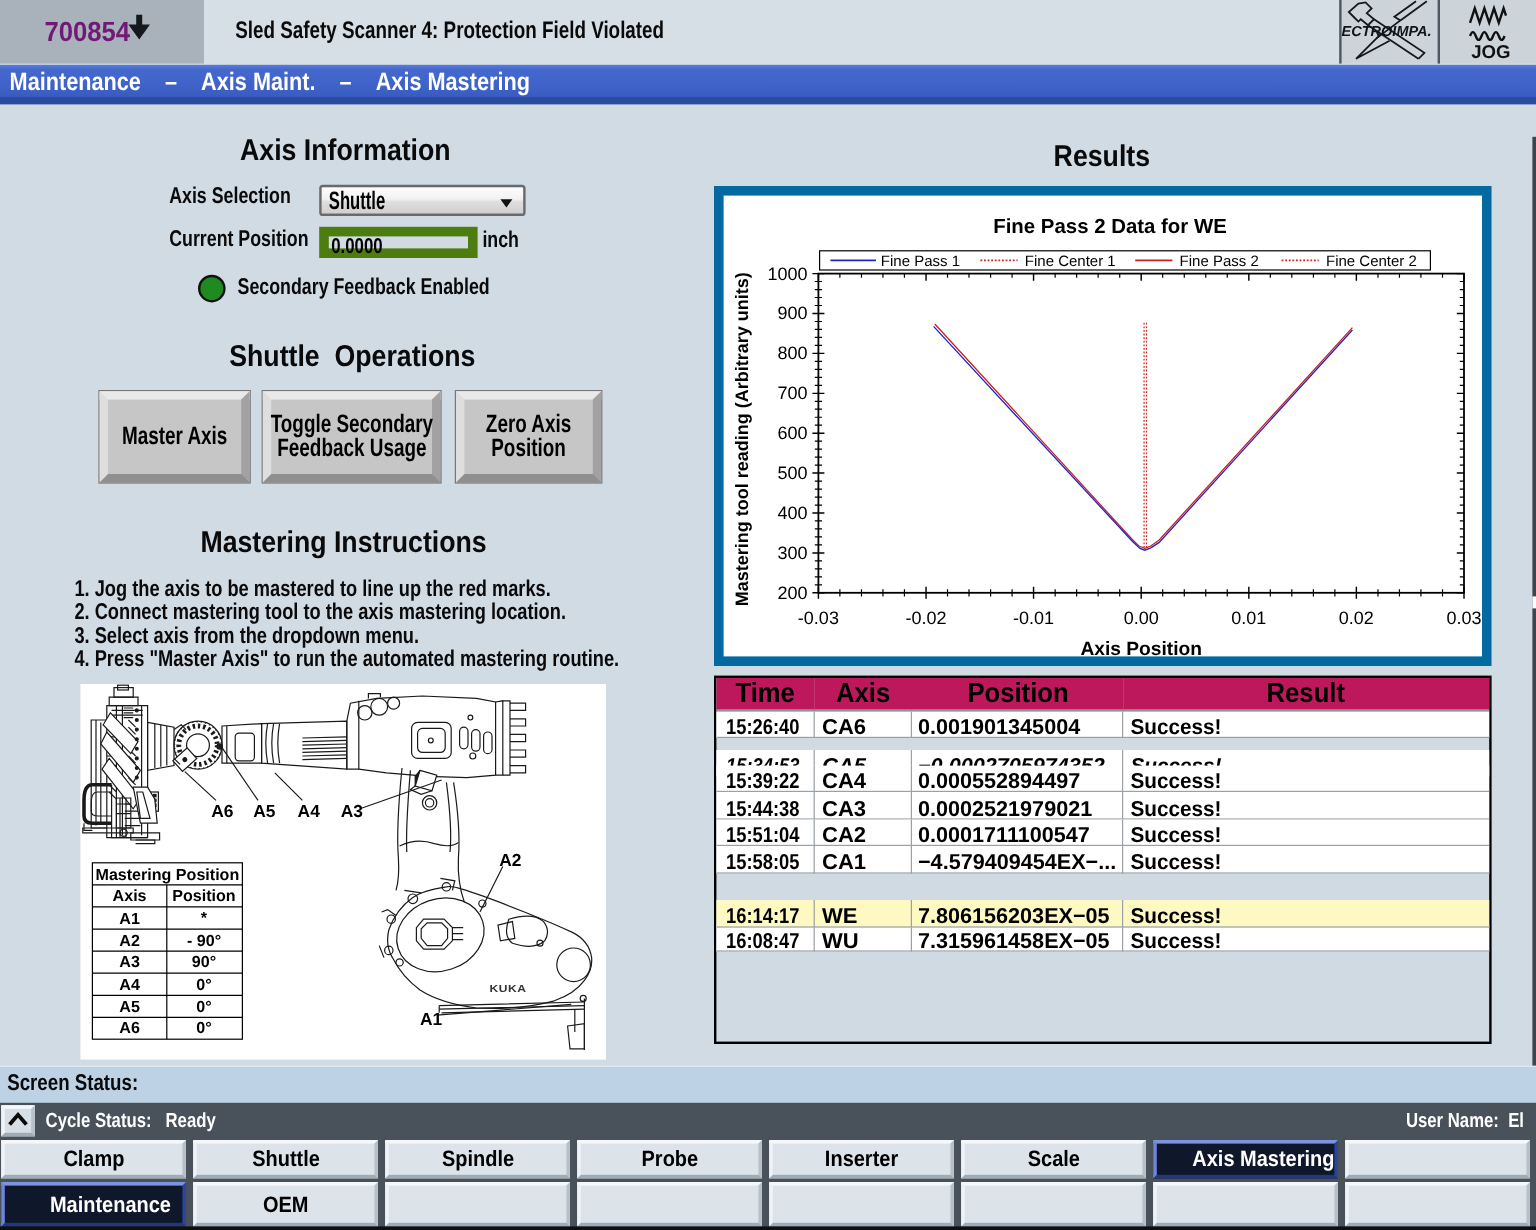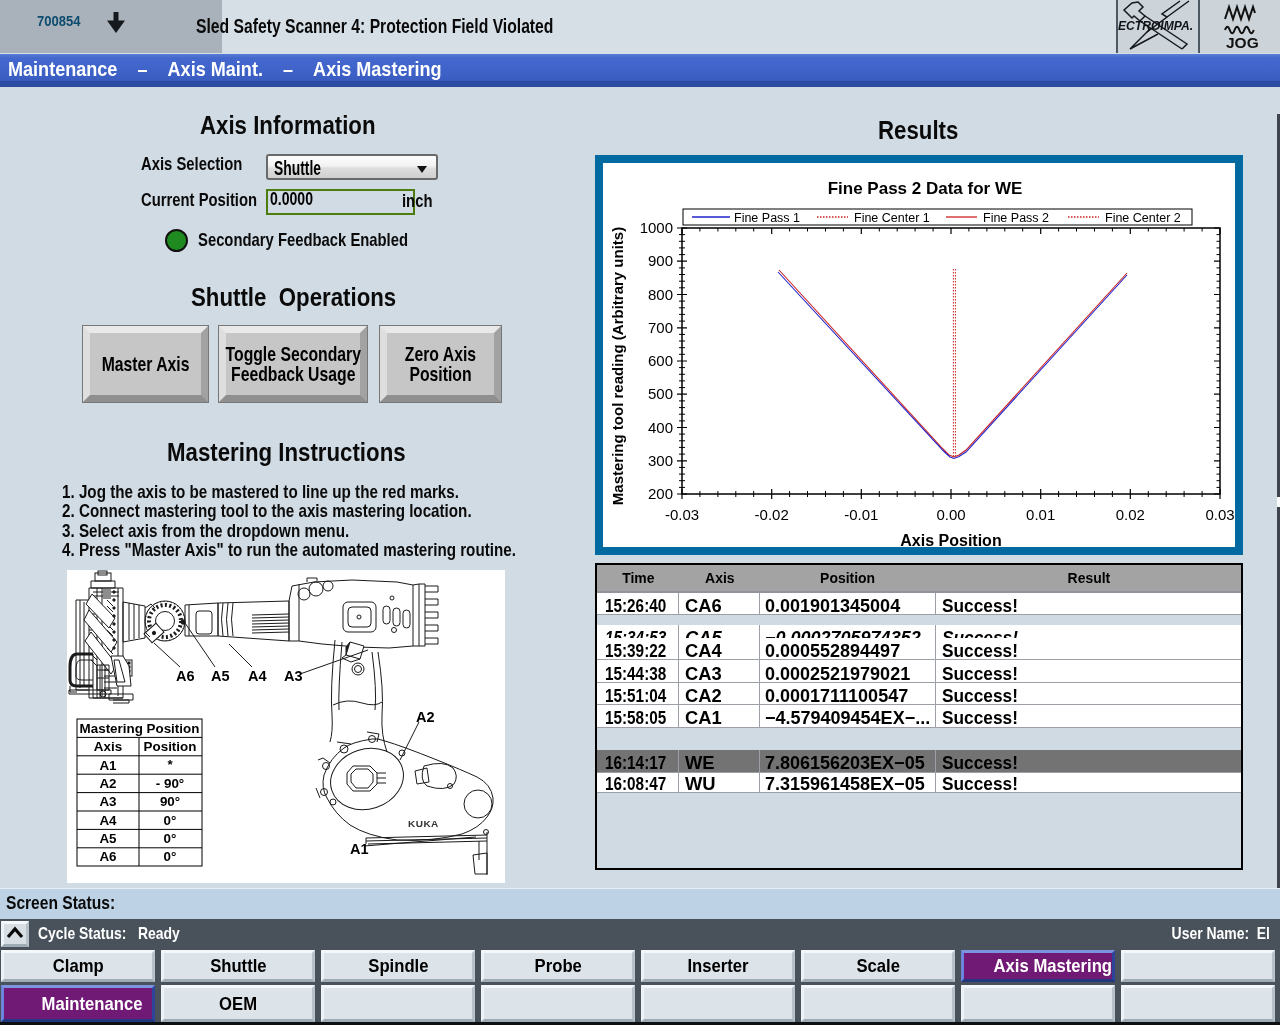--- a/index.html
+++ b/index.html
@@ -1,71 +1,71 @@
 <!DOCTYPE html>
 <html><head>
 <meta charset="utf-8">
 <style>
   html,body{margin:0;padding:0;}
   #screen{position:relative;width:1280px;height:1025px;background:#d1dbe4;
     font-family:"Liberation Sans",sans-serif;overflow:hidden;}
   .abs{position:absolute;}
   
   #topbar{left:0;top:0;width:1280px;height:54px;background:#d6dee6;}
-  #alarmnum{left:0;top:0;width:222px;height:53px;background:#a9b2ba;
-    font-weight:bold;font-size:14px;color:#0c4a6e;}
+  #alarmnum{left:0;top:0;width:170px;height:53px;background:#a9b2ba;
+    font-weight:bold;font-size:23px;color:#701a75;}
   #alarmtext{left:196px;top:0;height:53px;line-height:53px;font-weight:bold;font-size:20px;color:#0a0a0a;transform:scaleX(0.785);transform-origin:0 0;white-space:nowrap;}
   .topbox{top:0;height:53px;background:#ccd4da;border-left:2px solid #4d5863;box-sizing:border-box;}
   
   #nav{left:0;top:54px;width:1280px;height:33px;
     background:linear-gradient(#5a7bd6 0%,#4468cd 12%,#3e62c8 55%,#3a5cc0 80%,#2b4ba0 82%,#2b4ba0 100%);}
   #nav .t{position:absolute;left:8px;top:3px;font-weight:bold;font-size:21px;color:#fff;transform:scaleX(0.86);transform-origin:0 0;white-space:nowrap;}
   
   .h1{font-weight:bold;font-size:25px;color:#0a0a0a;white-space:nowrap;transform:scaleX(0.89);transform-origin:0 0;}
   .lab{font-weight:bold;font-size:19px;line-height:26px;color:#0a0a0a;transform:scaleX(0.78);transform-origin:0 0;white-space:nowrap;}
   
   #dd{left:266px;top:154px;width:172px;height:26px;border:2px solid #6a6a6a;border-radius:3px;
     background:linear-gradient(#fdfdfd 0%,#f2f2f2 45%,#dedede 55%,#cfcfcf 100%);box-sizing:border-box;}
   #dd .t{position:absolute;left:6px;top:0;line-height:24px;font-weight:bold;font-size:21px;transform:scaleX(0.66);transform-origin:0 0;}
   #dd .ar{position:absolute;right:9px;top:10px;width:0;height:0;border-left:5.5px solid transparent;border-right:5.5px solid transparent;border-top:7px solid #111;}
-  #pos{left:266px;top:189px;width:149px;height:26px;border:2px solid #4d7c0f;box-sizing:border-box;}
+  #pos{left:266px;top:189px;width:132px;height:26px;border:8px solid #4d7c0f;box-sizing:border-box;}
   #pos .t{position:absolute;left:2px;top:-3px;line-height:23px;font-weight:bold;font-size:18px;transform:scaleX(0.78);transform-origin:0 0;}
   #led{left:165px;top:229px;width:19px;height:19px;border-radius:50%;background:#1f8a1f;border:2.5px solid #111;}
   
   .btn3d{background:#c6c6c6;border-top:7px solid #e9e9e9;border-left:7px solid #dedede;
     border-bottom:7px solid #8f8f8f;border-right:7px solid #a2a2a2;box-sizing:border-box;
     box-shadow:0 0 0 1px #777;display:flex;align-items:center;justify-content:center;text-align:center;
     font-weight:bold;font-size:21px;color:#000;line-height:20px;white-space:nowrap;}
   .btn3d span{display:inline-block;transform:scaleX(0.75);transform-origin:center;}
   
   #instr{left:62px;top:482px;width:560px;font-weight:bold;font-size:19px;line-height:19.3px;color:#0a0a0a;transform:scaleX(0.80);transform-origin:0 0;white-space:nowrap;}
   
   #robot{left:67px;top:570px;width:438px;height:313px;background:#fff;}
   
   #chartpanel{left:595px;top:155px;width:648px;height:400px;background:#fff;border:8px solid #0369a1;box-sizing:border-box;}
   
   #rtable{left:595px;top:563px;width:648px;height:307px;background:#cfdae3;border:2px solid #000;box-sizing:border-box;}
-  .hd{position:absolute;top:0;height:28px;background:#a3a3a3;border-bottom:2.5px solid #8f959b;
-    font-weight:bold;font-size:15px;text-align:center;box-sizing:border-box;line-height:25px;}
+  .hd{position:absolute;top:0;height:28px;background:#be185d;border-bottom:2.5px solid #8f959b;
+    font-weight:bold;font-size:23px;text-align:center;box-sizing:border-box;line-height:25px;}
   .hd span{display:inline-block;transform:scaleX(0.93);transform-origin:center;}
   .row{position:absolute;left:0;width:644px;height:22.45px;background:#fff;border-bottom:1px solid #9aa0a6;box-sizing:border-box;}
   .row div{position:absolute;top:3.2px;font-weight:bold;font-size:18px;line-height:normal;white-space:nowrap;transform-origin:0 0;}
   .cs{position:absolute;top:0;width:1px;background:#9aa0a6;height:22.45px;}
   
   #sstat{left:0;top:888px;width:1280px;height:31px;background:#bdd2e4;border-top:1px solid #e8eef4;}
   #cyc{left:0;top:919px;width:1280px;height:31px;background:#49525b;}
   #softkeys{left:0;top:950px;width:1280px;height:75px;background:#49525b;border-bottom:0;}
   #softkeys:after{content:"";position:absolute;left:0;top:72px;width:1280px;height:3px;background:#0e1114;}
   .sk{position:absolute;width:154px;height:32px;background:#dce3e9;
     border-top:3px solid #f4f8fa;border-left:3px solid #eef3f7;
     border-bottom:3px solid #9fabb5;border-right:3px solid #b7c1c9;
     box-sizing:border-box;display:flex;align-items:center;justify-content:center;
     font-weight:bold;font-size:18.5px;color:#000;}
   .sk span{display:inline-block;transform:scaleX(0.9);transform-origin:center;white-space:nowrap;}
-  .skblue{background:#701a75;border-top-color:#7d95e0;border-left-color:#6b86dc;
+  .skblue{background:#0f172a;border-top-color:#7d95e0;border-left-color:#6b86dc;
     border-bottom-color:#22377e;border-right-color:#2c459b;color:#fff;padding-left:29px;}
 </style>
 </head>
 <body>
 <div id="screen">
 
   <div class="abs" id="topbar"></div>
   <div class="abs" id="alarmnum">
       <span style="position:absolute;left:37px;top:13px;transform:scaleX(0.93);transform-origin:0 0;">700854</span>
     <svg style="position:absolute;left:106px;top:12px" width="20" height="22" viewBox="0 0 20 22">
@@ -414,21 +414,21 @@
     </div>
     <div class="row" style="top:177px;margin-top:29px;">
       <div style="left:8px;transform:scaleX(0.85);">16:08:47</div>
         <div style="left:88px;transform:scaleX(1.02);">WU</div>
       <div style="left:168px;transform:scaleX(1.0);">7.315961458EX−05</div>
         <div style="left:345px;transform:scaleX(0.96);">Success!</div>
       <span class="cs" style="left:81px;"></span>
         <span class="cs" style="left:162px;"></span>
         <span class="cs" style="left:338px;"></span>
     </div>
-    <div class="row" style="top:185.15px;background:#737373;">
+    <div class="row" style="top:185.15px;background:#fef9c3;">
       <div style="left:8px;transform:scaleX(0.85);">16:14:17</div>
         <div style="left:88px;transform:scaleX(1.02);">WE</div>
       <div style="left:168px;transform:scaleX(1.0);">7.806156203EX−05</div>
         <div style="left:345px;transform:scaleX(0.96);">Success!</div>
       <span class="cs" style="left:81px;"></span>
         <span class="cs" style="left:162px;"></span>
         <span class="cs" style="left:338px;"></span>
     </div>
     </div>
 

